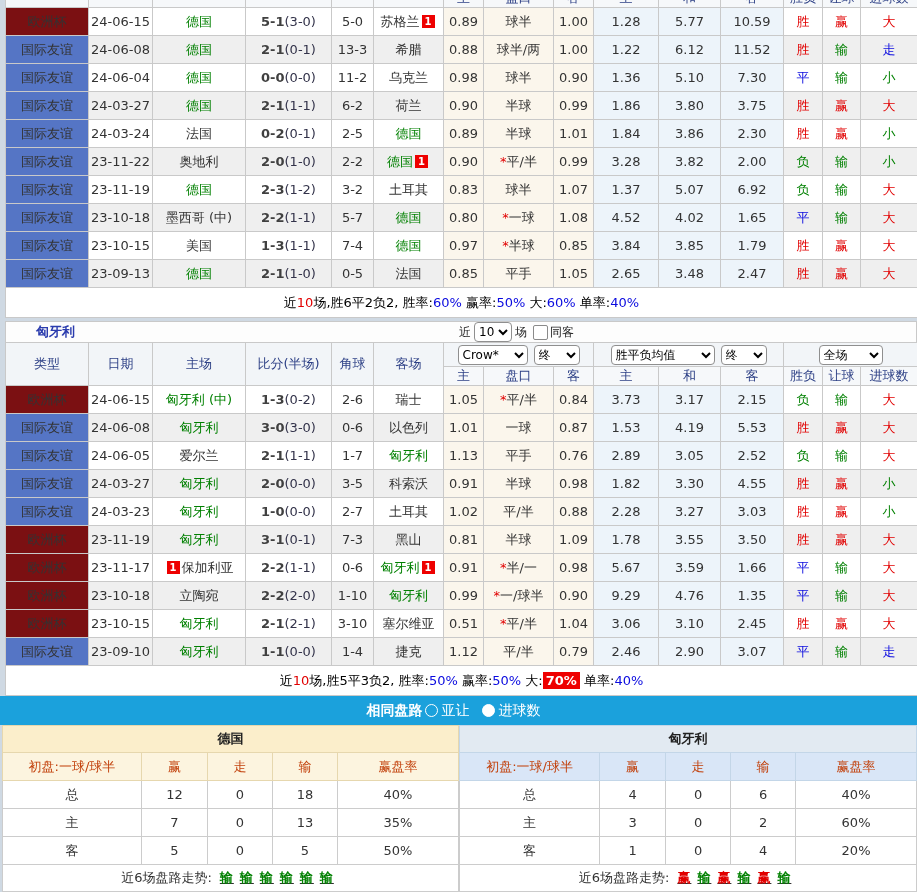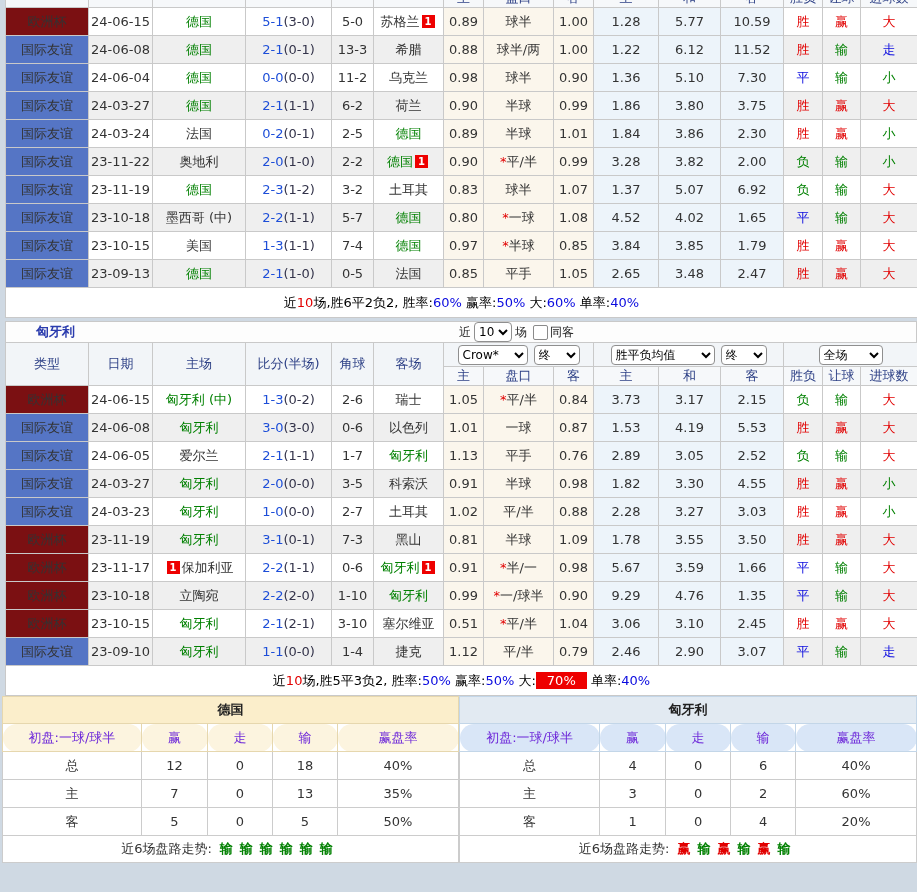--- a/index.html
+++ b/index.html
@@ -13,29 +13,29 @@
   .gwrap{margin-top:-12px;}
   tr.h2 th{height:18px;background:#f6f8fa;color:#2c3f85;}
   tr.h1 th{height:23px;background:#f2f5f8;color:#2c3f85;}
   .c-comp{color:#fff;font-size:13px;}
   .euro{background:#7b1012;}
   .friendly{background:#5575c5;}
   tbody tr:nth-child(even) .pl{background:#efefef;}
   td.crown{background:#fbf6ec;color:#33394f;}
   td.avg{background:#edf4fa;color:#3a5dab;}
   .green{color:#008000;}
-  .score-main{color:#1d4ed8;}
+  .score-main{color:#404040;font-weight:bold;}
   .score-half{color:#33334a;}
   .star{color:#e10000;}
   .badge{display:inline-block;width:13px;height:13px;line-height:13px;background:#ee0000;color:#fff;
     font-size:10px;font-weight:bold;margin:0 2px;vertical-align:1px;}
   .c-res{font-weight:bold;}
   .sumrow td{height:29px;background:#fff;text-align:center;font-size:13px;}
   .s-k{color:#000;} .s-r{color:#e10000;} .s-b{color:#0a0adf;}
-  .s-hl{background:#ee0000;color:#fff;padding:1px 11px;font-weight:normal;}
+  .s-hl{background:#ee0000;color:#fff;padding:1px 3px;font-weight:bold;}
   .gap{height:3px;}
   .filterbar{position:relative;height:21px;background:#fdfdfd;margin-left:5px;width:912px;
     border:1px solid #c9c9c9;border-bottom:none;box-sizing:border-box;}
   .team-label{position:absolute;left:30px;top:0;line-height:20px;font-weight:bold;color:#2b3cae;}
   .controls{position:absolute;left:453px;top:0;height:100%;display:flex;align-items:center;font-size:12px;color:#222;}
   .controls > *{flex:none;}
   .cb{display:inline-block;width:13px;height:13px;line-height:13px;text-align:center;border-radius:2px;
     margin:0 2px 0 6px;font-size:10px;font-weight:bold;vertical-align:-2px;}
   .cb.on{background:#2f7fe8;color:#fff;border:1px solid #2f7fe8;}
   .cb.off{background:#fff;border:1px solid #8a8a8a;}
@@ -46,26 +46,26 @@
   .radio-dot{background:#fff;}
   .band .opt{margin-right:10px;}
   .compare{display:flex;margin-left:2px;width:913px;}
   .cmp{border-collapse:collapse;}
   .cmp td,.cmp th{border:1px solid #ccc;text-align:center;padding:0;font-size:13px;white-space:nowrap;overflow:hidden;}
   .cmp-l{width:456px;}
   .cmp-r{width:457px;}
   .cmp .title td{height:26px;font-weight:bold;color:#222;}
   .cmp-l .title td{background:#fbeecb;border-color:#e6d7ae;}
   .cmp-r .title td{background:#e2eaf2;border-color:#c3d6e8;}
-  .cmp th{height:27px;font-weight:normal;color:#6d28d9;border-radius:14px;}
+  .cmp th{height:27px;font-weight:normal;color:#c2410c;}
   .cmp-l th{background:#fcf4df;border-color:#e6d7ae;}
   .cmp-r th{background:#d9e6f7;border-color:#c3d6e8;}
   .cmp tbody td{height:27px;background:#fff;color:#333;}
   .cmp .foot td{height:26px;background:#fff;}
-  .trend{font-weight:bold;margin-left:8px;letter-spacing:1px;}
+  .trend{font-weight:bold;margin-left:8px;letter-spacing:1px;text-decoration:underline;}
   .trend span{margin-right:6px;}
 </style>
 </head>
 <body>
 
 <div class="viewport">
 
   <div class="gwrap">
     <table class="match-table">
       <colgroup>
@@ -517,20 +517,27 @@
           <td class="pl c-res" style="color: rgb(10, 10, 223);">走</td>
         </tr>
       </tbody>
     <tfoot>
       <tr class="sumrow">
         <td colspan="15" id="h-summary"><span class="s-k">近</span><span class="s-r">10</span><span class="s-k">场,胜5平3负2, 胜率:</span><span class="s-b">50%</span><span class="s-k"> 赢率:</span><span class="s-b">50%</span><span class="s-k"> 大:</span><span class="s-hl">70%</span><span class="s-k"> 单率:</span><span class="s-b">40%</span></td>
       </tr>
     </tfoot>
   </table>
 
+  <div class="band">
+    <span class="ttl">相同盘路</span>
+    <span class="radio-ring"></span>
+    <span class="opt">亚让</span>
+    <span class="radio-dot"></span>
+    <span class="opt">进球数</span>
+  </div>
 
   <div class="compare">
     <table class="cmp cmp-l">
       <colgroup>
           <col style="width:139px">
           <col style="width:66px">
           <col style="width:65px">
           <col style="width:65px">
           <col style="width:121px">
         </colgroup>

